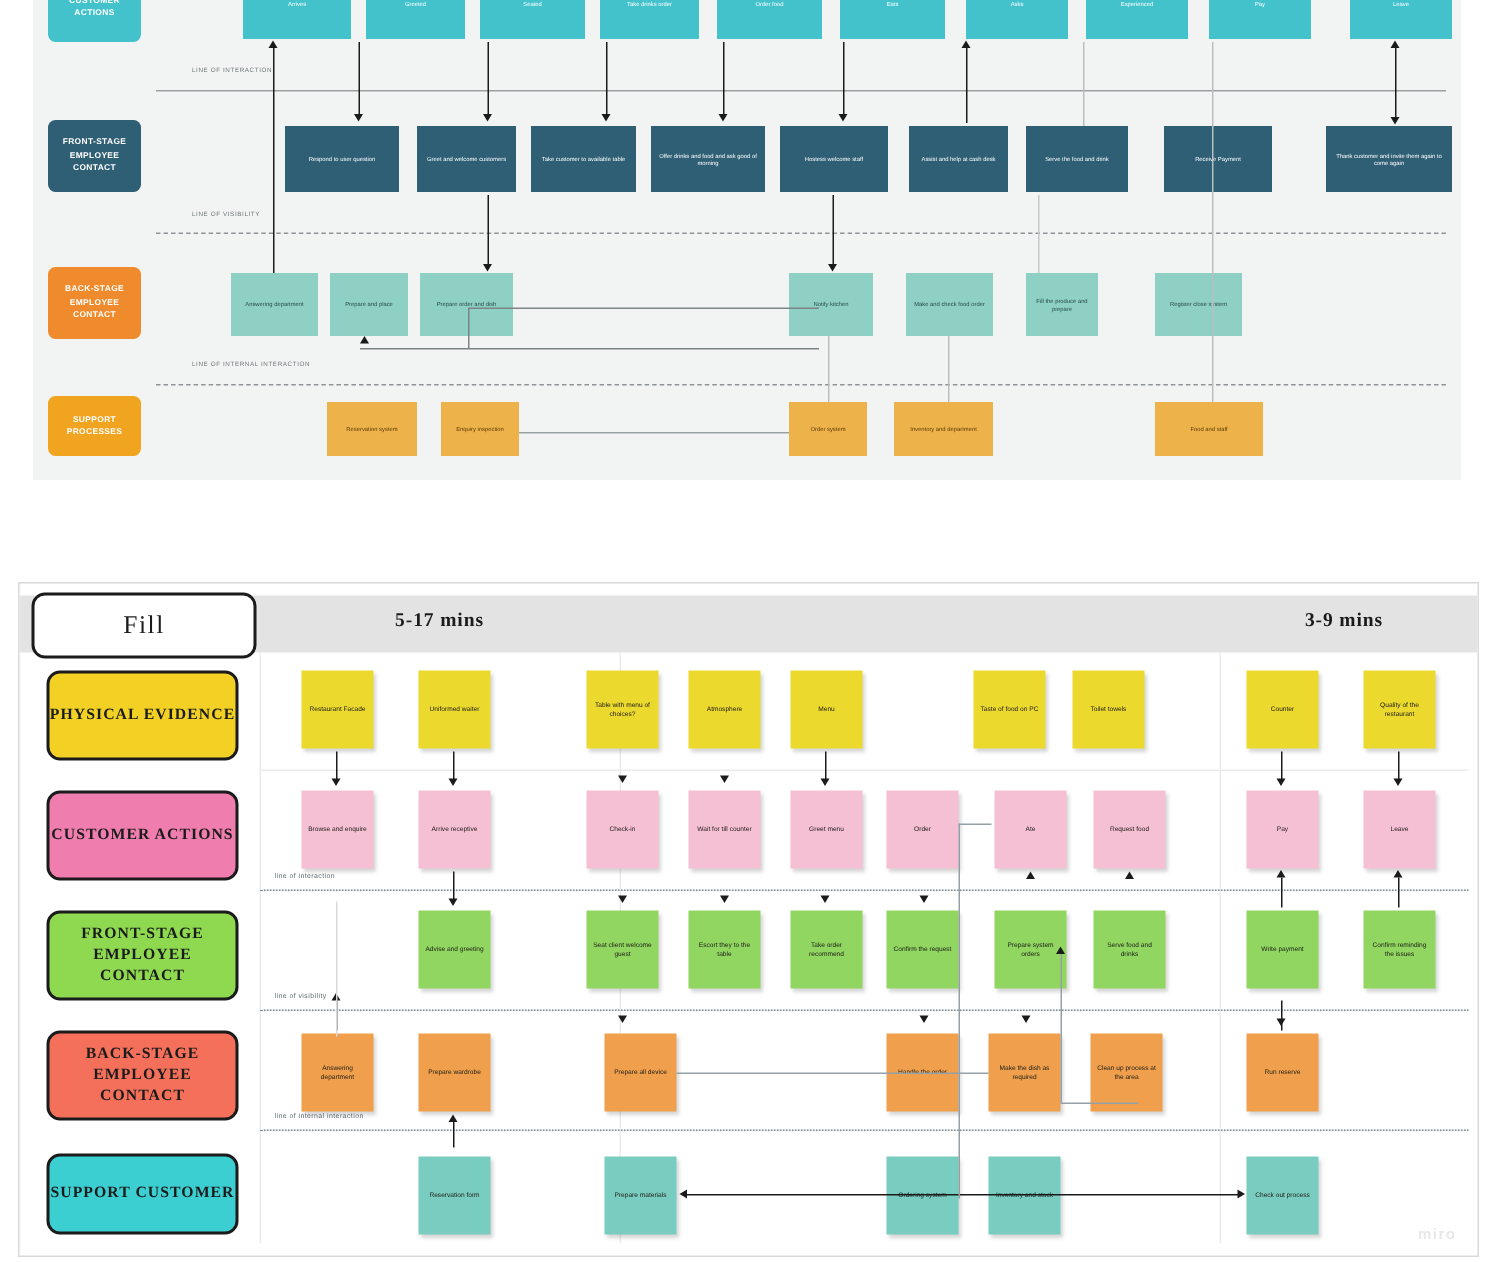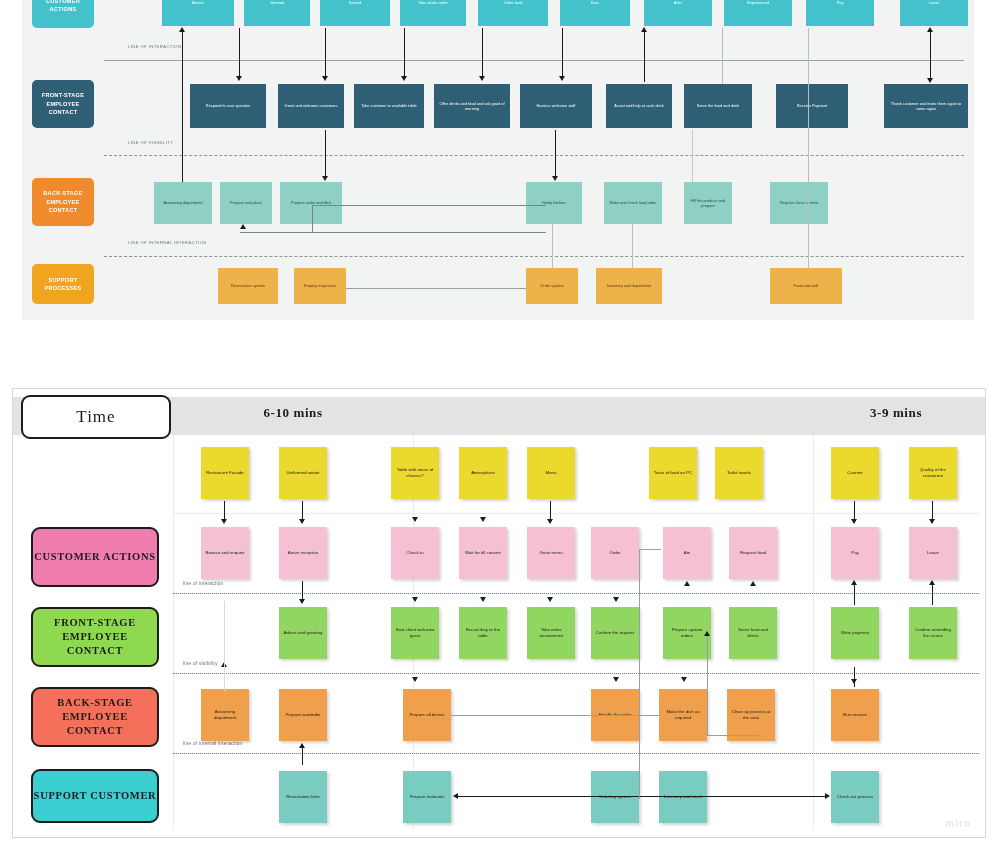--- a/index.html
+++ b/index.html
@@ -417,39 +417,42 @@
     <div class="tb-conn" style="left:324px; top:288px; width:180px; height:1px; border:none; border-top:0.9px solid #9aa1a3;"></div>
 
     <div class="tb-thin" style="left:670px; top:130px; height:52px; background:#c3c9cb;"></div>
   </div>
 
   <div id="bottom-blueprint">
 
     <div id="bb-headerband"></div>
 
     <div id="bb-time-chip">
-      <span>Time</span>
+      <span>Fill</span>
     </div>
 
     <div class="bb-time-head" style="left:160px; width:240px;">
-      <span>6-10 mins</span>
+      <span>5-17 mins</span>
     </div>
     <div class="bb-time-head" style="left:800px; width:166px;">
       <span>3-9 mins</span>
     </div>
 
     <div class="bb-collline" style="left:160px;"></div>
     <div class="bb-collline" style="left:400px;"></div>
     <div class="bb-collline" style="left:800px;"></div>
 
     <div class="bb-rowline" style="top:124px;"></div>
     <div class="bb-rowline" style="top:204px;"></div>
     <div class="bb-rowline" style="top:284px;"></div>
     <div class="bb-rowline" style="top:364px;"></div>
 
+    <div class="bb-row-label" style="top:58px; height:60px; background:#f2d124;">
+      <span>PHYSICAL EVIDENCE</span>
+    </div>
     <div class="bb-row-label" style="top:138px; height:60px; background:#ef7eae;">
       <span>CUSTOMER ACTIONS</span>
     </div>
     <div class="bb-row-label" style="top:218px; height:60px; background:#8ed950;">
       <span>FRONT-STAGE EMPLOYEE CONTACT</span>
     </div>
     <div class="bb-row-label" style="top:298px; height:60px; background:#f4705a;">
       <span>BACK-STAGE EMPLOYEE CONTACT</span>
     </div>
     <div class="bb-row-label" style="top:380px; height:54px; background:#3ccfd2;">

